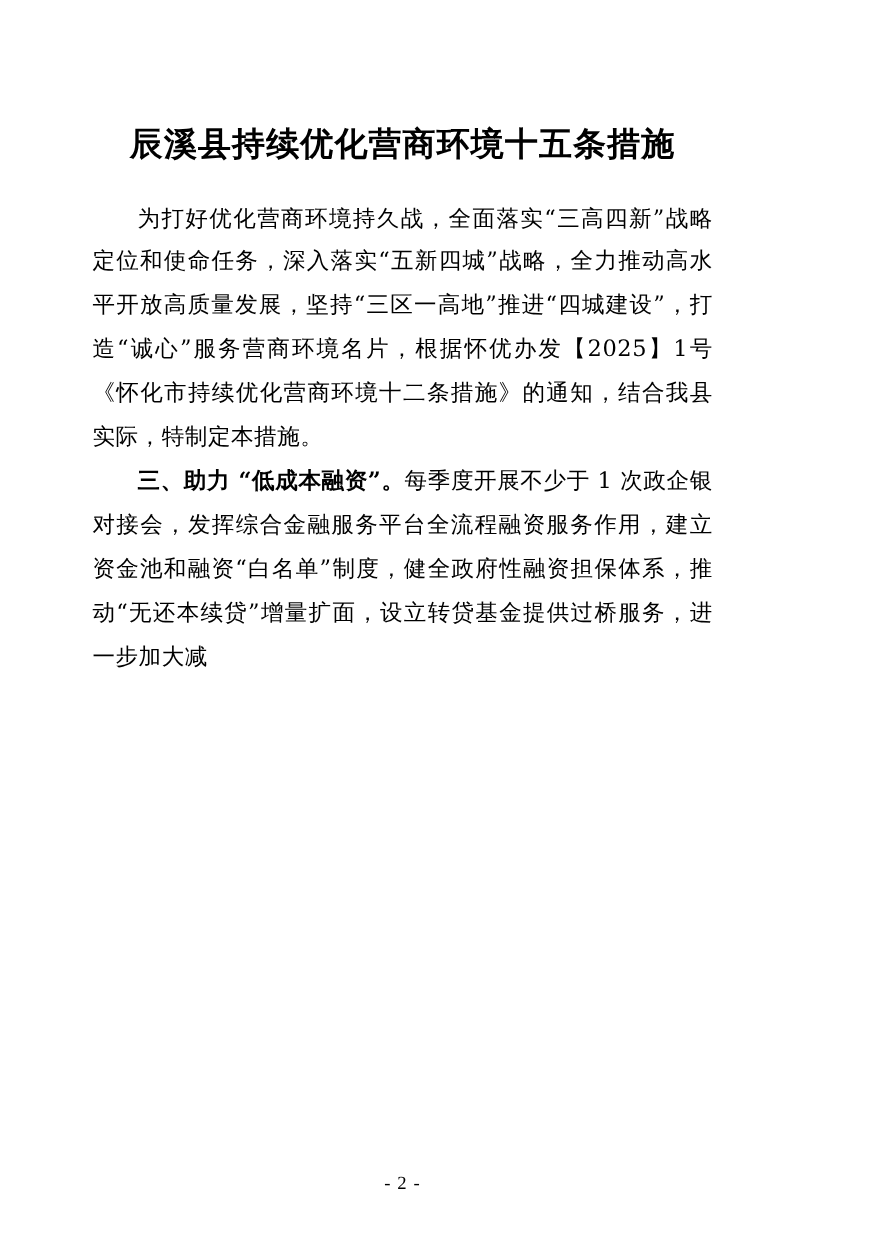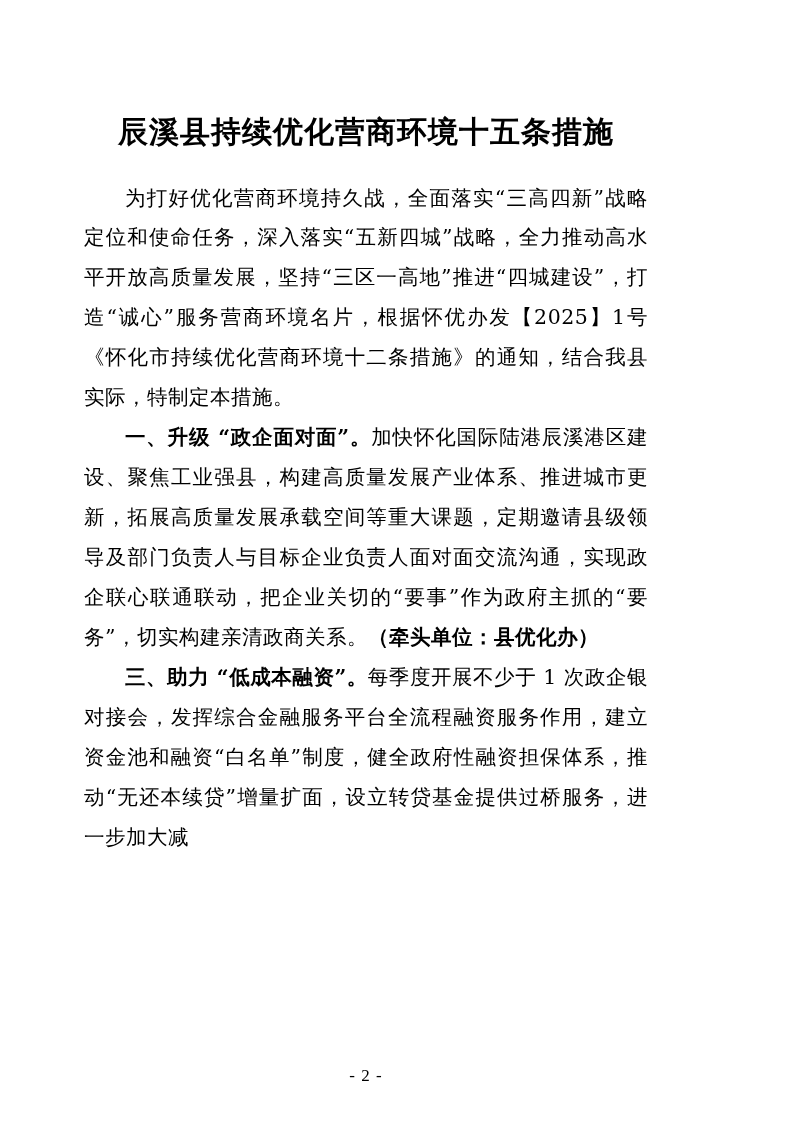--- a/index.html
+++ b/index.html
@@ -60,22 +60,19 @@
 
 <div class="page">
 
   <h1 class="doc-title">辰溪县持续优化营商环境十五条措施</h1>
 
   <div class="body-block">
     <p class="para">
       <span>为打好优化营商环境持久战，全面落实“三高四新”战略定位和使命任务，深入落实“五新四城”战略，全力推动高水平开放高质量发展，坚持“三区一高地”推进“四城建设”，打造“诚心”服务营商环境名片，根据怀优办发【2025】1号《怀化市持续优化营商环境十二条措施》的通知，结合我县实际，特制定本措施。</span>
     </p>
     <p class="para">
-      <span class="bold">一、升级 “政企面对面”。</span><span>加快怀化国际陆港辰溪港区建设、聚焦工业强县，构建高质量发展产业体系、推进城市更新，拓展高质量发展承载空间等重大课题，定期邀请县级领导及部门负责人与目标企业负责人面对面交流沟通，实现政企联心联通联动，把企业关切的“要事”作为政府主抓的“要务”，切实构建亲清政商关系。</span><span class="bold">（牵头单位：县优化办）</span>
-    </p>
-    <p class="para">
       <span class="bold">三、助力 “低成本融资”。</span><span>每季度开展不少于 1 次政企银对接会，发挥综合金融服务平台全流程融资服务作用，建立资金池和融资“白名单”制度，健全政府性融资担保体系，推动“无还本续贷”增量扩面，设立转贷基金提供过桥服务，进一步加大减</span>
     </p>
   </div>
 
   <div class="page-number">- 2 -</div>
 
 </div>
 
 </body></html>

